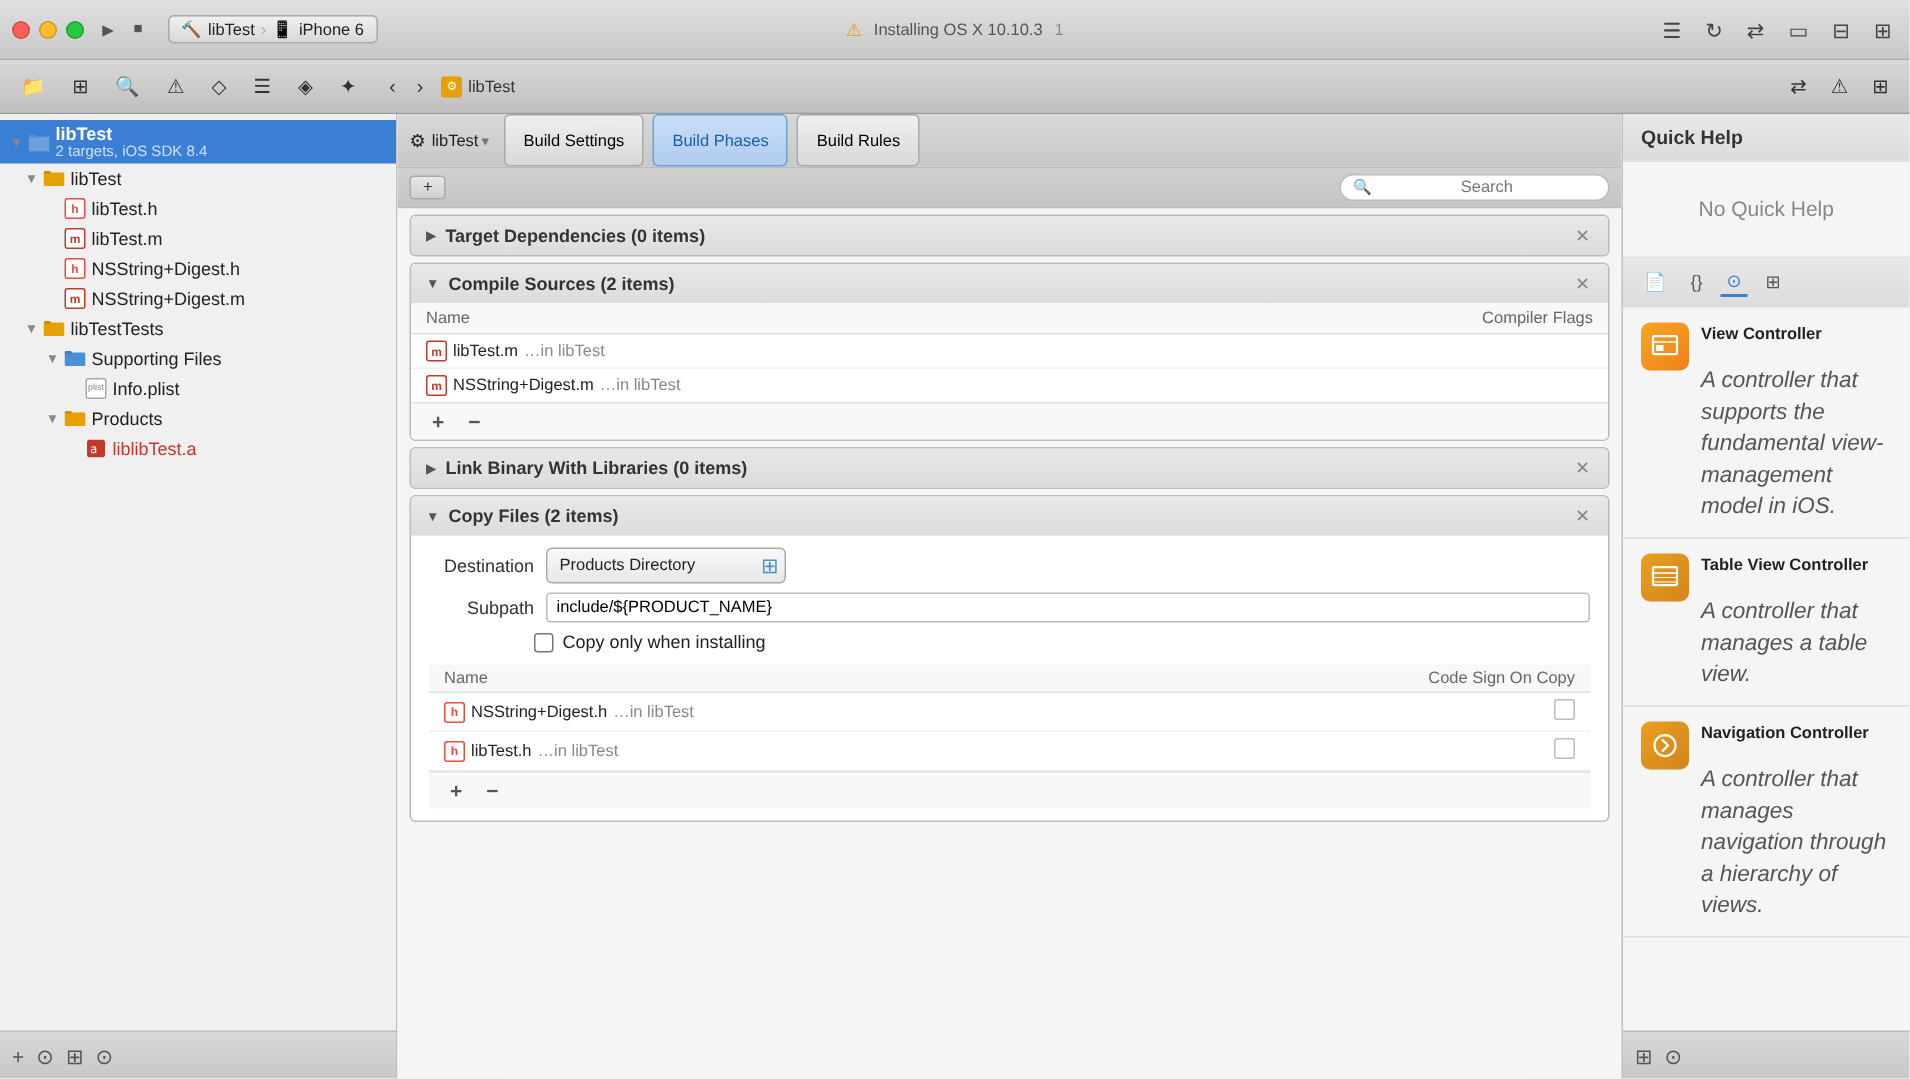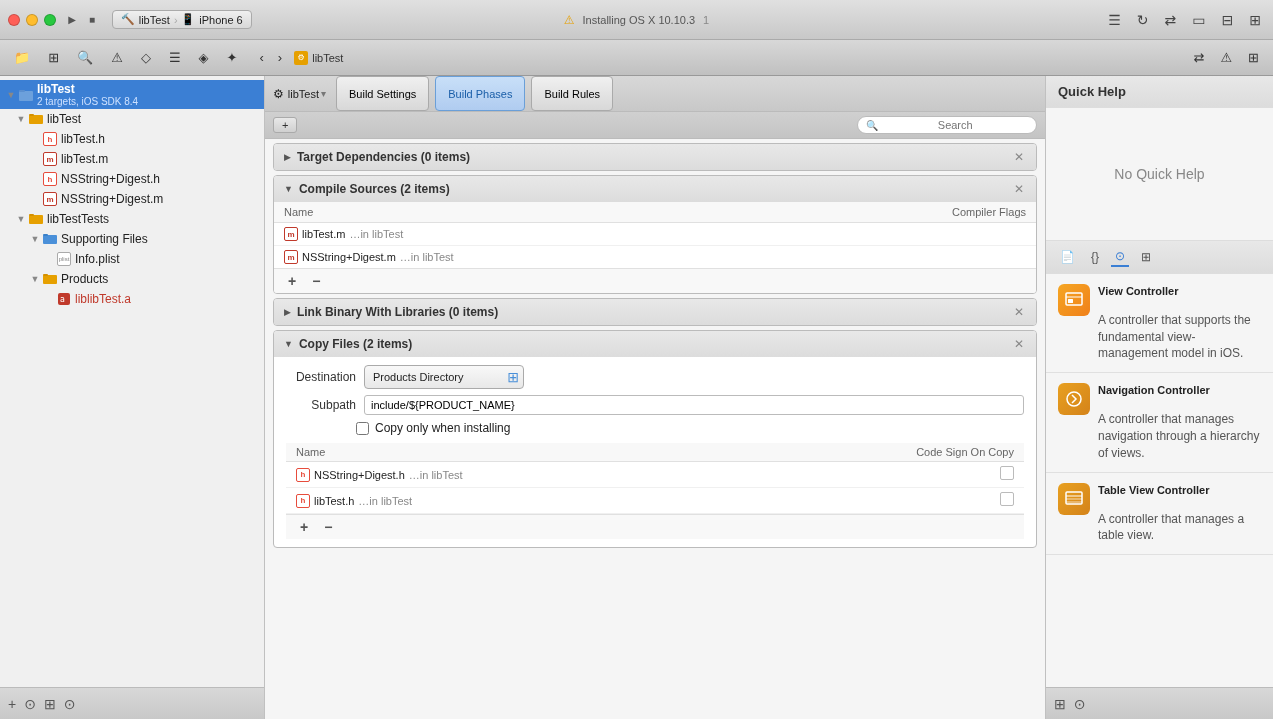--- a/index.html
+++ b/index.html
@@ -94,33 +94,33 @@
     .copy-files-table-header { display: flex; padding: 3px 10px; border-bottom: 1px solid #e0e0e0; background: #f8f8f8; font-size: 11px; color: #666; }
     .copy-files-table-header .name-col { flex: 1; }
     .copy-files-table-header .sign-col { width: 120px; text-align: right; }
     .copy-files-file-row { display: flex; align-items: center; padding: 4px 10px; border-bottom: 1px solid #f0f0f0; }
     .copy-files-file-row:last-child { border-bottom: none; }
     .copy-files-file-row .name-col { flex: 1; font-size: 11px; display: flex; align-items: center; gap: 4px; }
     .copy-files-file-row .sign-col { width: 120px; text-align: right; }
     .sign-checkbox { width: 14px; height: 14px; border: 1px solid #bbb; border-radius: 2px; display: inline-block; background: white; }
 
     
-    .right-panel { width: 228px; border-left: 1px solid #c0c0c0; background: #f5f5f5; display: flex; flex-direction: column; }
+    .right-panel { width: 192px; border-left: 1px solid #c0c0c0; background: #f5f5f5; display: flex; flex-direction: column; }
     .right-panel-header { padding: 8px 12px; font-size: 13px; font-weight: 600; color: #333; border-bottom: 1px solid #ddd; background: linear-gradient(to bottom, #e8e8e8, #dcdcdc); }
     .right-panel-empty { flex: 1; display: flex; align-items: center; justify-content: center; color: #888; font-size: 14px; }
     .right-panel-icons { display: flex; align-items: center; gap: 8px; padding: 6px 10px; border-bottom: 1px solid #ddd; border-top: 1px solid #ddd; background: linear-gradient(to bottom, #e8e8e8, #dcdcdc); }
     .rpanel-icon-btn { background: none; border: none; cursor: pointer; color: #555; font-size: 12px; padding: 2px 4px; }
     .rpanel-icon-active { color: #3b7fd4; border-bottom: 2px solid #3b7fd4; }
     .help-item { padding: 10px 12px; border-bottom: 1px solid #e0e0e0; display: flex; align-items: flex-start; gap: 8px; }
     .help-item-icon { width: 32px; height: 32px; border-radius: 6px; flex-shrink: 0; display: flex; align-items: center; justify-content: center; font-size: 16px; }
     .help-item-icon.vc { background: linear-gradient(135deg, #f5a623, #f0801a); }
     .help-item-icon.nc { background: linear-gradient(135deg, #e8a020, #d4831a); }
     .help-item-icon.tvc { background: linear-gradient(135deg, #e8a020, #d4831a); }
     .help-item-text strong { font-size: 11px; font-weight: 600; color: #222; }
-    .help-item-text p { font-size: 12px; color: #555; line-height: 1.4; margin-top: 14px; }
+    .help-item-text p { font-size: 15px; color: #555; line-height: 1.4; margin-top: 14px; font-style: italic; }
 
     .right-panel-bottom { height: 32px; border-top: 1px solid #bbb; background: linear-gradient(to bottom, #d8d8d8, #c8c8c8); display: flex; align-items: center; padding: 0 8px; gap: 8px; }
 
     .indent-1 { padding-left: 14px; }
     .indent-2 { padding-left: 28px; }
     .indent-3 { padding-left: 42px; }
 
     .product-red { color: #c0392b; }
 
     ::-webkit-scrollbar { width: 6px; height: 6px; }
@@ -482,47 +482,47 @@
             <rect x="4" y="9" width="5" height="4" rx="0.5" fill="white"></rect>
           </svg>
       </div>
       <div class="help-item-text">
         <strong>View Controller</strong>
         <p>A controller that supports the fundamental view-management model in iOS.</p>
       </div>
     </div>
 
     <div class="help-item">
-      <div class="help-item-icon nc">
-        <svg width="20" height="20" viewBox="0 0 20 20">
-            <circle cx="10" cy="10" r="7" fill="none" stroke="white" stroke-width="1.5"></circle>
-            <polyline points="8,6 12,10 8,14" fill="none" stroke="white" stroke-width="1.5"></polyline>
-          </svg>
-      </div>
-      <div class="help-item-text">
-        <strong>Navigation Controller</strong>
-        <p>A controller that manages navigation through a hierarchy of views.</p>
-      </div>
-    </div>
-
-    <div class="help-item">
       <div class="help-item-icon tvc">
         <svg width="20" height="20" viewBox="0 0 20 20">
             <rect x="2" y="3" width="16" height="12" rx="1" fill="none" stroke="white" stroke-width="1.5"></rect>
             <line x1="2" y1="7" x2="18" y2="7" stroke="white" stroke-width="1"></line>
             <line x1="2" y1="10" x2="18" y2="10" stroke="white" stroke-width="0.7"></line>
             <line x1="2" y1="13" x2="18" y2="13" stroke="white" stroke-width="0.7"></line>
           </svg>
       </div>
       <div class="help-item-text">
         <strong>Table View Controller</strong>
         <p>A controller that manages a table view.</p>
       </div>
     </div>
 
+    <div class="help-item">
+      <div class="help-item-icon nc">
+        <svg width="20" height="20" viewBox="0 0 20 20">
+            <circle cx="10" cy="10" r="7" fill="none" stroke="white" stroke-width="1.5"></circle>
+            <polyline points="8,6 12,10 8,14" fill="none" stroke="white" stroke-width="1.5"></polyline>
+          </svg>
+      </div>
+      <div class="help-item-text">
+        <strong>Navigation Controller</strong>
+        <p>A controller that manages navigation through a hierarchy of views.</p>
+      </div>
+    </div>
+
     <div style="flex:1;"></div>
 
     <div class="right-panel-bottom">
       <button class="sidebar-bottom-btn">⊞</button>
       <button class="sidebar-bottom-btn">⊙</button>
     </div>
   </div>
 
 </div>
 

